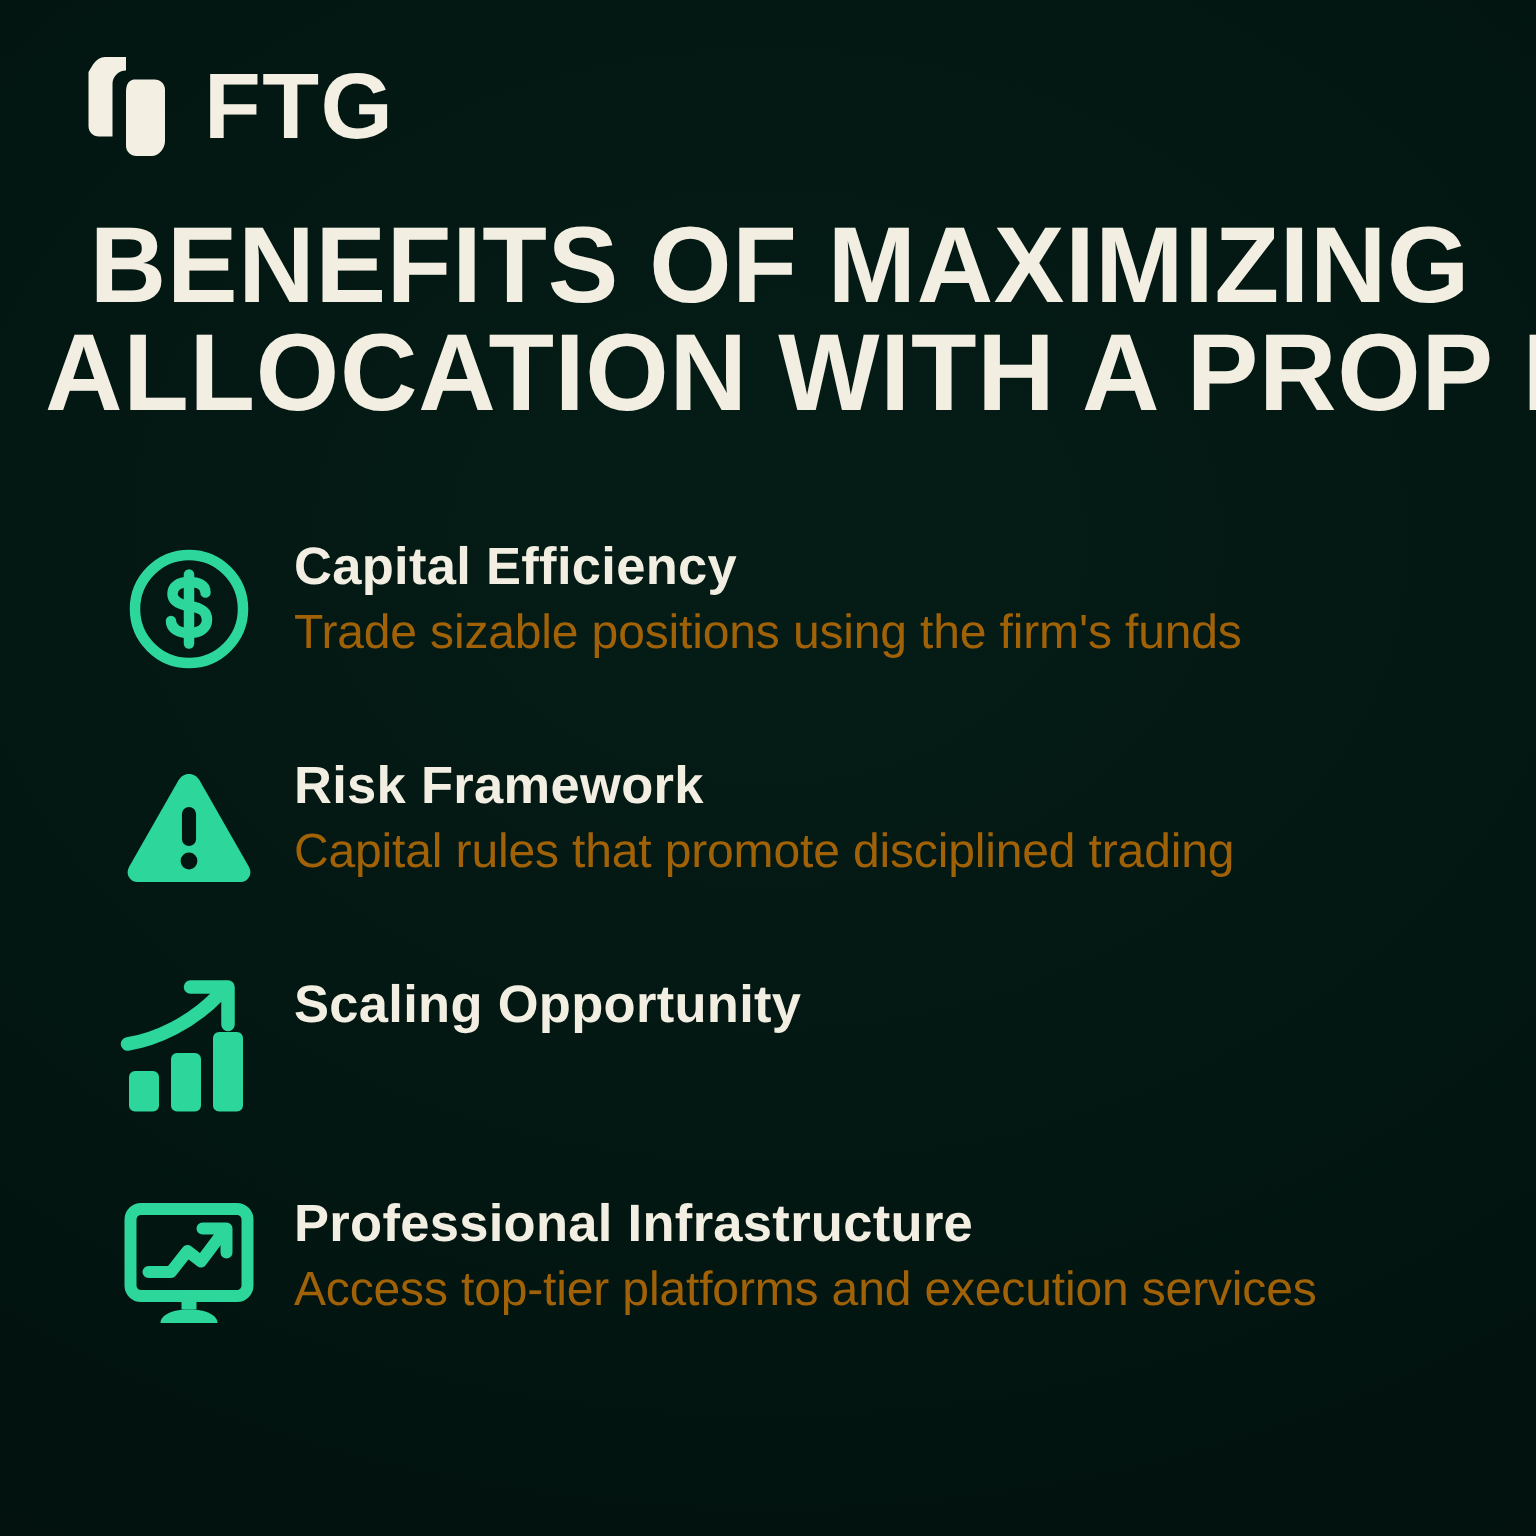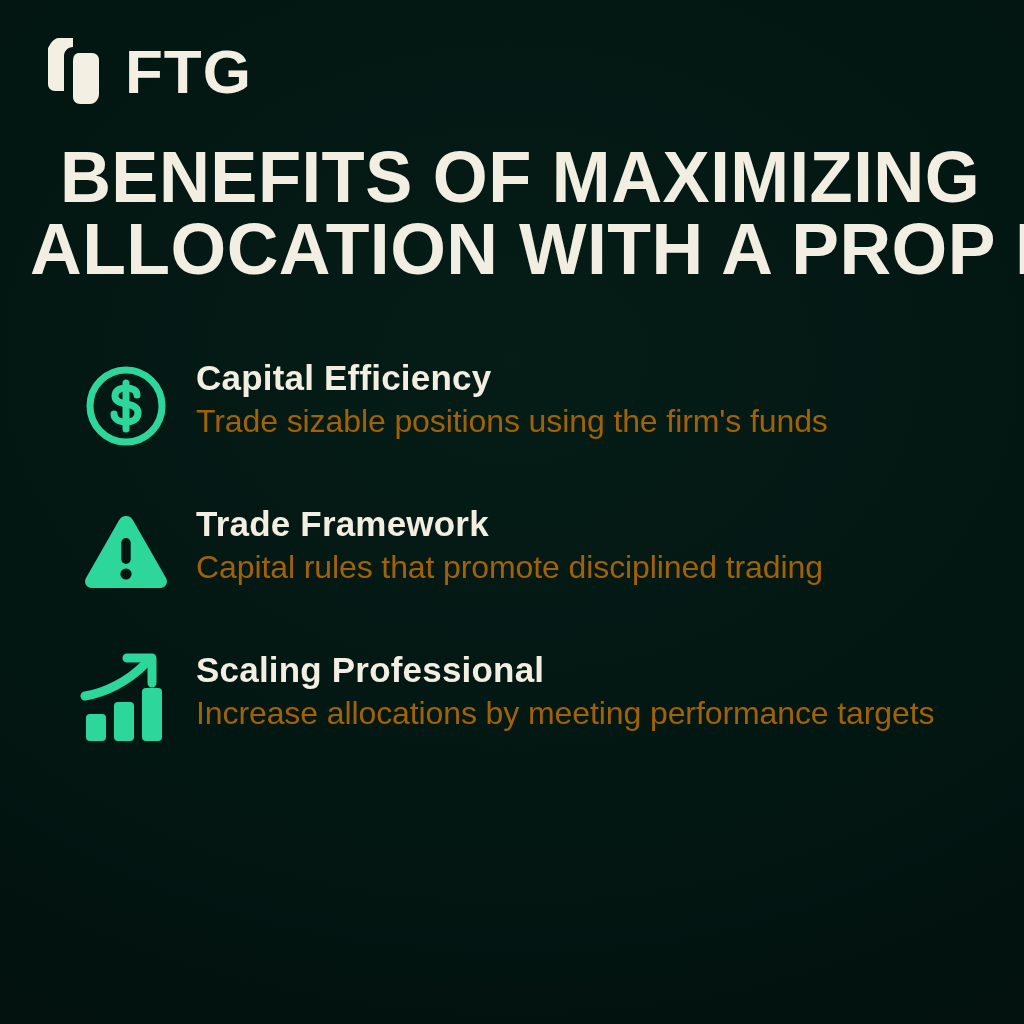--- a/index.html
+++ b/index.html
@@ -19,21 +19,21 @@
   .bg-vignette{
     position:absolute; inset:0;
     background:
       radial-gradient(130% 100% at 50% 35%, rgba(8,34,27,0.55) 0%, rgba(2,18,14,0.0) 55%, rgba(0,6,5,0.55) 100%);
     pointer-events:none;
   }
 
   
   .logo-row{
     position:absolute;
-    left:47px; top:36px;
+    left:58px; top:36px;
     display:flex; align-items:center; gap:20px;text-align:right;
   }
   .logo-mark{ width:58px; height:72px; display:block; }
   .logo-word{
     font-size:62px;
     font-weight:bold;
     letter-spacing:1px;
     color:#F3F0E3;
     line-height:1;
     font-family:"Liberation Sans", sans-serif;
@@ -138,35 +138,49 @@
   <div class="benefit-row">
     <div class="benefit-icon">
       <svg width="90" height="84" viewBox="0 0 90 84">
         <path d="M45 6 C48 6 50.5 7.6 52 10.2 L85 68 C87.6 72.6 84.6 78 79.2 78 H10.8
                  C5.4 78 2.4 72.6 5 68 L38 10.2 C39.5 7.6 42 6 45 6 Z" fill="#2DD69B"></path>
         <rect x="40.3" y="28" width="9.4" height="26" rx="4.7" fill="#021511"></rect>
         <circle cx="45" cy="64" r="5.6" fill="#021511"></circle>
       </svg>
     </div>
     <div class="benefit-text">
-      <div class="benefit-title">Trade Framework</div>
+      <div class="benefit-title">Risk Framework</div>
       <div class="benefit-desc">Capital rules that promote disciplined trading</div>
     </div>
   </div>
 
   <div class="benefit-row">
     <div class="benefit-icon">
       <svg width="92" height="92" viewBox="0 0 92 92">
         <rect x="6" y="62" width="20" height="27" rx="4" fill="#2DD69B"></rect>
         <rect x="34" y="50" width="20" height="39" rx="4" fill="#2DD69B"></rect>
         <rect x="62" y="36" width="20" height="53" rx="4" fill="#2DD69B"></rect>
         <path d="M5 44 C24 41 48 30 66 11" fill="none" stroke="#2DD69B" stroke-width="9" stroke-linecap="round"></path>
         <path d="M47 6 H72 V31" fill="none" stroke="#2DD69B" stroke-width="9" stroke-linecap="round" stroke-linejoin="round"></path>
       </svg>
     </div>
     <div class="benefit-text">
-      <div class="benefit-title">Scaling Professional</div>
-      <div class="benefit-desc">Increase allocations by meeting performance targets</div>
+      <div class="benefit-title">Scaling Opportunity</div>
     </div>
   </div>
 
+  <div class="benefit-row">
+    <div class="benefit-icon">
+      <svg width="90" height="88" viewBox="0 0 90 88">
+        <rect x="6" y="6" width="78" height="58" rx="7" fill="none" stroke="#2DD69B" stroke-width="8"></rect>
+        <path d="M18 48 L33 48 L44 34 L53 41 L68 21" fill="none" stroke="#2DD69B" stroke-width="8" stroke-linecap="round" stroke-linejoin="round"></path>
+        <path d="M54 19 H70 V35" fill="none" stroke="#2DD69B" stroke-width="8" stroke-linecap="round" stroke-linejoin="round"></path>
+        <path d="M40 64 H50 V73 H40 Z" fill="#2DD69B"></path>
+        <path d="M26 82 C26 77 33 73 45 73 C57 73 64 77 64 82 Z" fill="#2DD69B"></path>
+      </svg>
+    </div>
+    <div class="benefit-text">
+      <div class="benefit-title">Professional Infrastructure</div>
+      <div class="benefit-desc">Access top-tier platforms and execution services</div>
+    </div>
+  </div>
 
 </div>
 
 </body></html>

